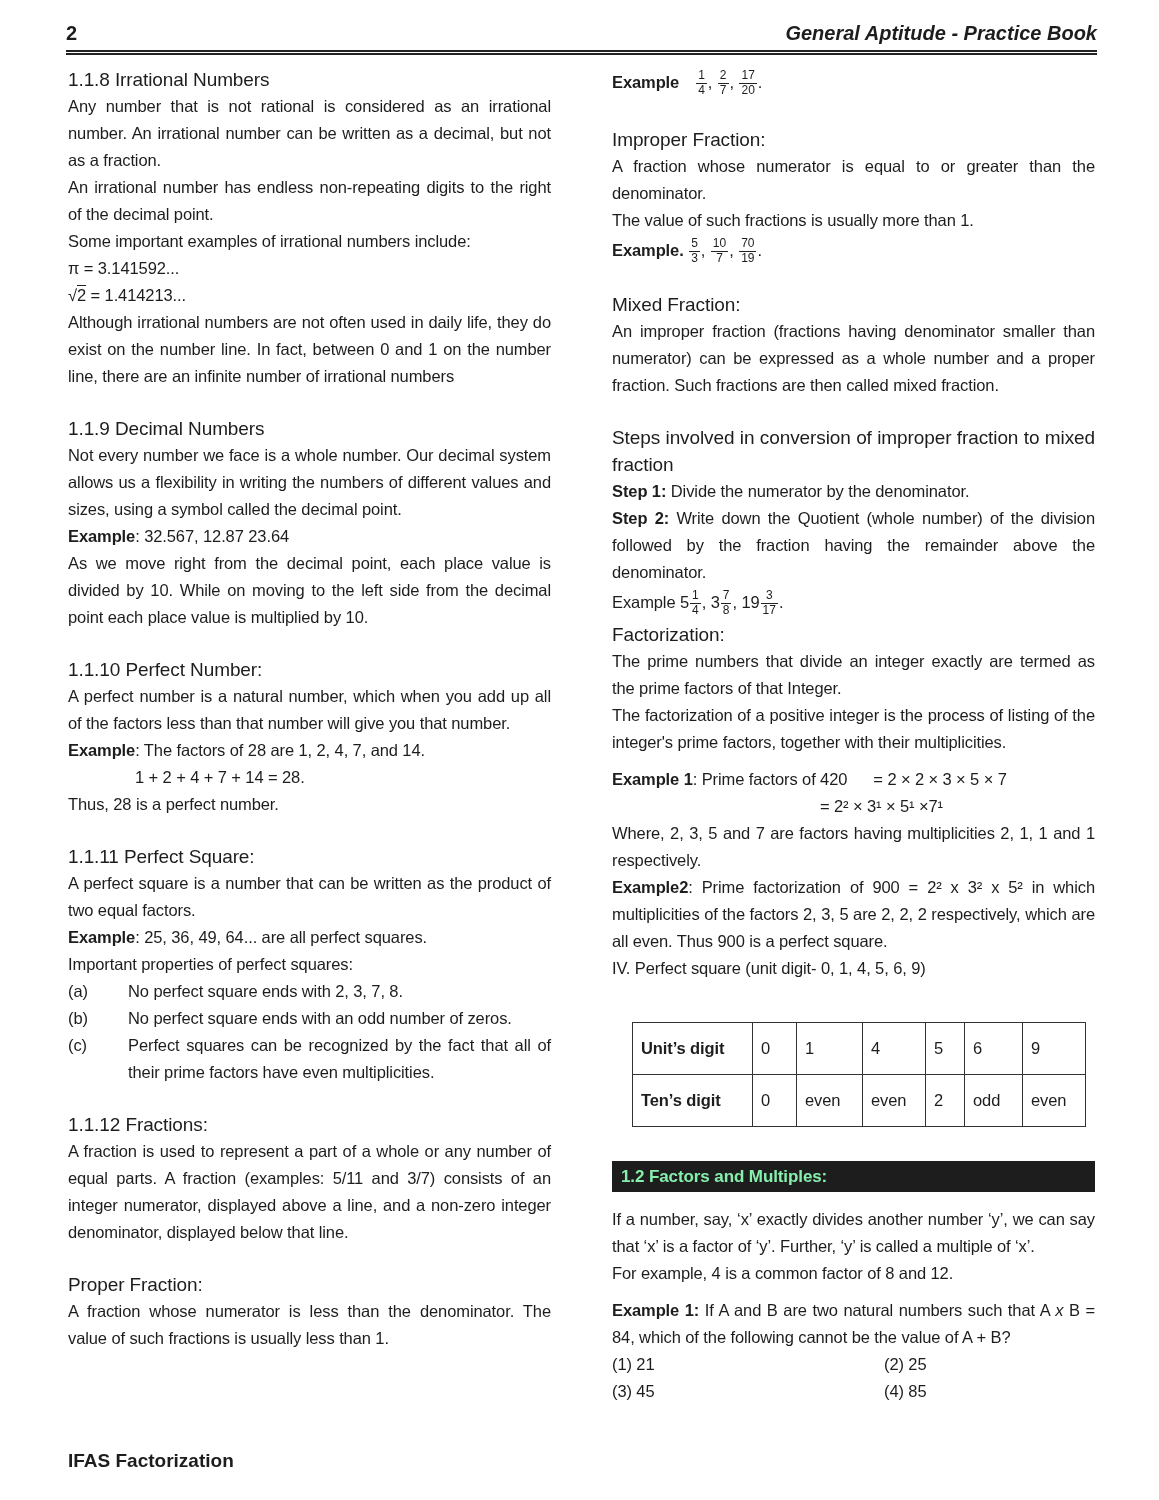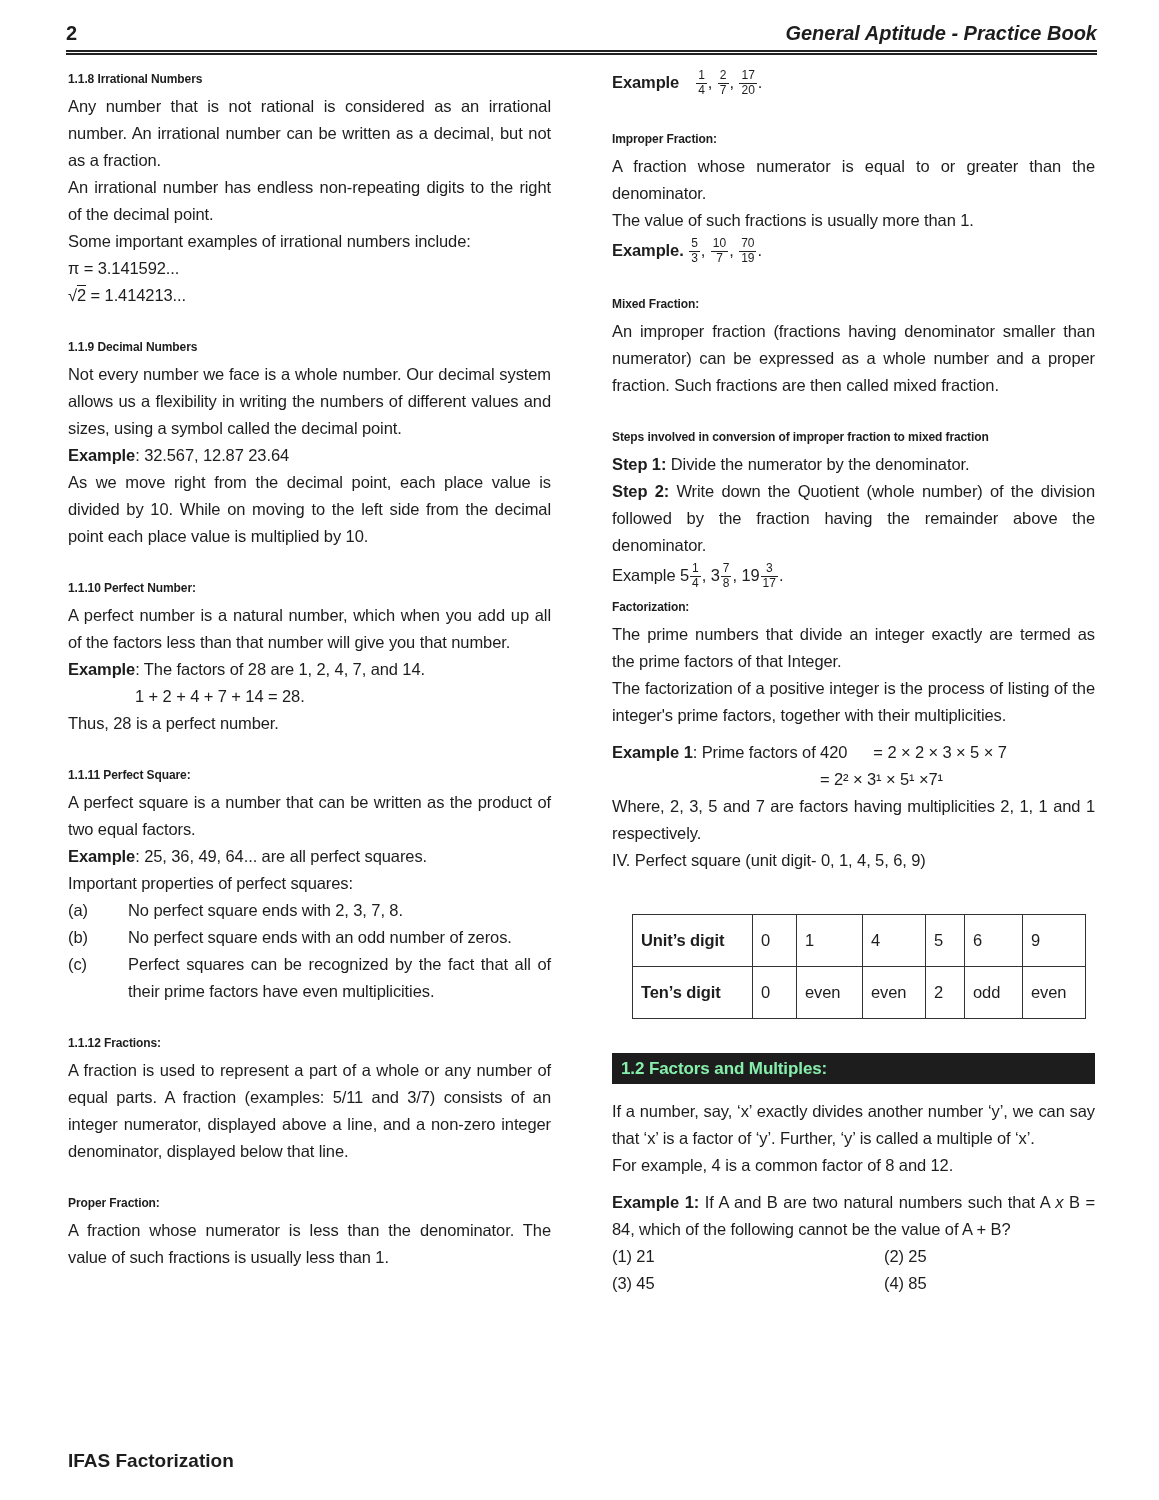--- a/index.html
+++ b/index.html
@@ -16,21 +16,21 @@
   }
   .page-num { font-weight:bold; font-size:20px; }
   .book-title { font-weight:bold; font-style:italic; font-size:20px; }
 
   
   .col { position:absolute; top:66px; width:483px; font-size:16.5px; line-height:27px; letter-spacing:-0.1px; }
   .col-left  { left:68px; }
   .col-right { left:612px; }
   p { margin:0; }
   .just { text-align:justify; }
-  h3 { margin:0; font-size:12px; font-weight:bold; }
+  h3 { margin:0; font-size:19px; font-weight:normal; }
   .section { margin-bottom:25px; }
   .tight { margin-bottom:0; }
   b, strong { font-weight:bold; }
 
   .indent-sum { padding-left:67px; }
   .prop-item { display:flex; }
   .prop-item .marker { flex:0 0 60px; }
   .prop-item .txt { flex:1; text-align:justify; }
 
   
@@ -76,20 +76,21 @@
 
   <div class="col col-left">
 
     <section class="section">
       <h3>1.1.8 Irrational Numbers</h3>
       <p class="just">Any number that is not rational is considered as an irrational number. An irrational number can be written as a decimal, but not as a fraction.</p>
       <p class="just">An irrational number has endless non-repeating digits to the right of the decimal point.</p>
       <p>Some important examples of irrational numbers include:</p>
       <p>π = 3.141592...</p>
       <p><span>√</span><span class="overline">2</span><span> = 1.414213...</span></p>
+      <p class="just">Although irrational numbers are not often used in daily life, they do exist on the number line. In fact, between 0 and 1 on the number line, there are an infinite number of irrational numbers</p>
     </section>
 
     <section class="section">
       <h3>1.1.9 Decimal Numbers</h3>
       <p class="just">Not every number we face is a whole number. Our decimal system allows us a flexibility in writing the numbers of different values and sizes, using a symbol called the decimal point.</p>
       <p><strong>Example</strong><span>: 32.567, 12.87 23.64</span></p>
       <p class="just">As we move right from the decimal point, each place value is divided by 10. While on moving to the left side from the decimal point each place value is multiplied by 10.</p>
     </section>
 
     <section class="section">
@@ -195,20 +196,21 @@
       </p>
     </section>
 
     <section class="tight">
       <h3>Factorization:</h3>
       <p class="just">The prime numbers that divide an integer exactly are termed as the prime factors of that Integer.</p>
       <p class="just">The factorization of a positive integer is the process of listing of the integer's prime factors, together with their multiplicities.</p>
       <p class="mt-gap"><strong>Example 1</strong><span>: Prime factors of 420</span><span class="eq-gap">= 2 × 2 × 3 × 5 × 7</span></p>
       <p class="eq-indent">= 2² × 3¹ × 5¹ ×7¹</p>
       <p class="just">Where, 2, 3, 5 and 7 are factors having multiplicities 2, 1, 1 and 1 respectively.</p>
+      <p class="just"><strong>Example2</strong><span>: Prime factorization of 900 = 2² x 3² x 5² in which multiplicities of the factors 2, 3, 5 are 2, 2, 2 respectively, which are all even. Thus 900 is a perfect square.</span></p>
       <p>IV. Perfect square (unit digit- 0, 1, 4, 5, 6, 9)</p>
 
       <table class="digit-table">
         <colgroup>
           <col style="width:120px">
             <col style="width:44px">
             <col style="width:66px">
             <col style="width:63px">
             <col style="width:39px">
             <col style="width:58px">

